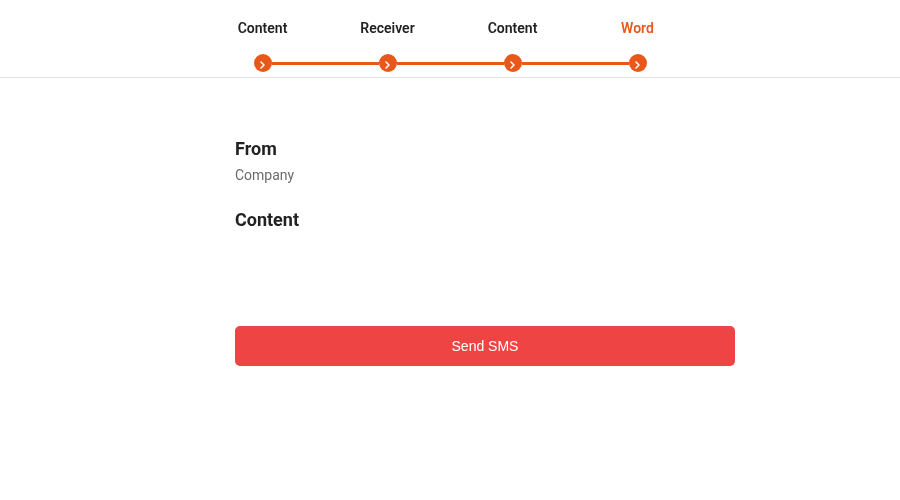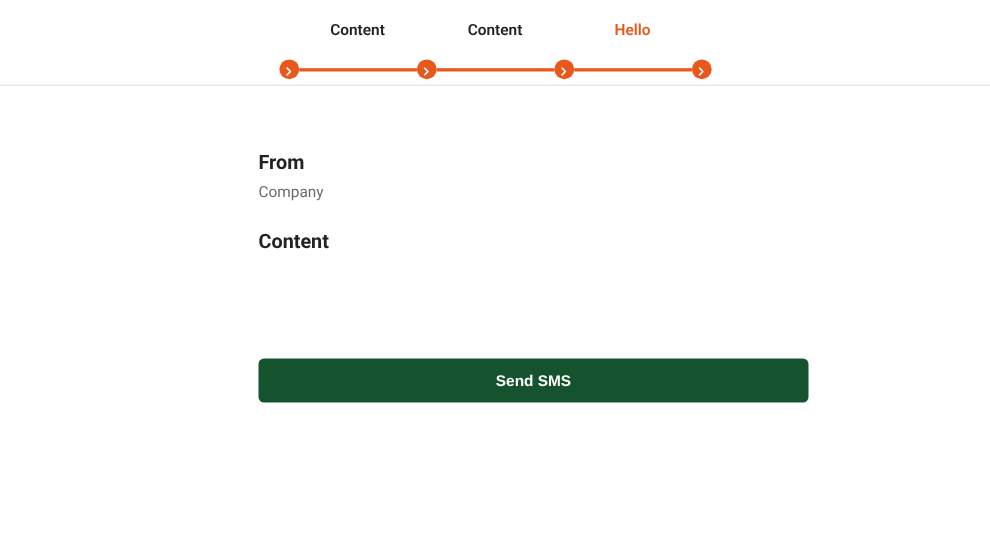--- a/index.html
+++ b/index.html
@@ -83,37 +83,38 @@
       margin-bottom: 8px;
     }
     .summary-value {
       font-size: 14px;
       color: #6b6b6b;
     }
     .send-button {
       margin-top: 70px;
       width: 500px;
       height: 40px;
-      background: #14532d;
+      background: #ef4444;
       border: none;
       border-radius: 5px;
       color: #ffffff;
       font-size: 14px;
-      font-weight: 700;
+      font-weight: 400;
       cursor: pointer;
     }
   </style>
 </head>
 <body>
 
 <div class="steps-container">
   <div class="steps-labels">
     <div class="step-label">Content</div>
+    <div class="step-label">Receiver</div>
     <div class="step-label">Content</div>
-    <div class="step-label active">Hello</div>
+    <div class="step-label active">Word</div>
   </div>
   <div class="steps-track">
     <div class="step-dot">
       <span>
         <svg viewBox="0 0 8 8" fill="none">
             <path d="M2 1 L5 4 L2 7" stroke="#ffffff" stroke-width="1.5" stroke-linecap="round" stroke-linejoin="round"></path>
           </svg>
       </span>
     </div>
     <div class="step-connector"></div>

